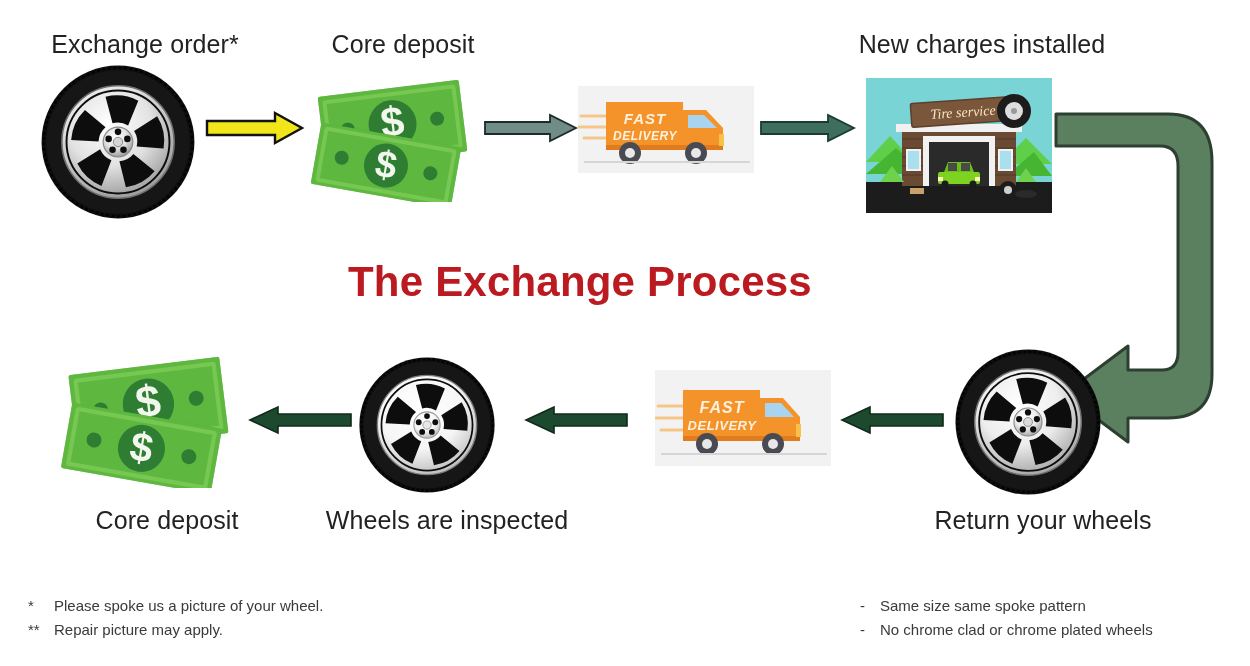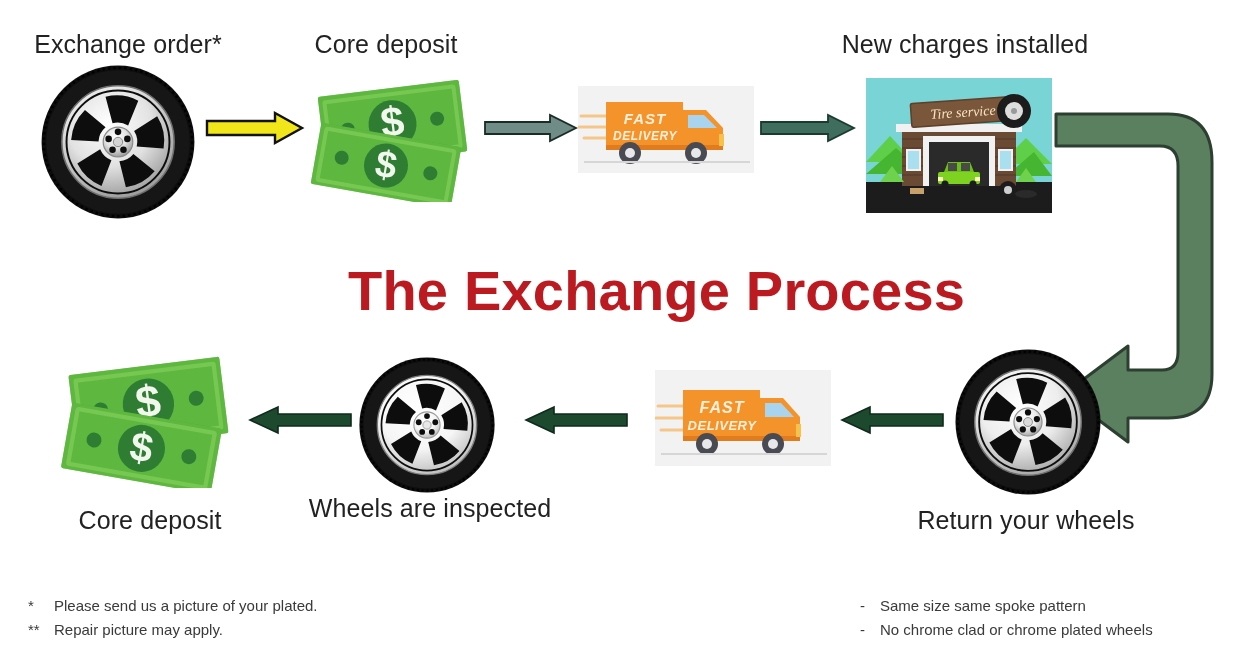--- a/index.html
+++ b/index.html
@@ -20,25 +20,26 @@
   }
   .abs { position: absolute; }
 
   .label {
     font-size: 25px;
     color: #222222;
     text-align: center;
     line-height: 1.28;
     letter-spacing: 0.1px;
     white-space: nowrap;
+    margin-left: 17px;
   }
   .label.wrap { white-space: normal; }
 
   #title {
-    font-size: 56px;
+    font-size: 42px;
     font-weight: bold;
     color: #bb1b20;
     letter-spacing: 0.2px;
     white-space: nowrap;
   }
 
   .foot-list {
     font-size: 15px;
     color: #3a3a3a;
     line-height: 1.62;
@@ -423,28 +424,28 @@
         <circle cx="32" cy="91" r="7" fill="#2e7d32"></circle>
         <circle cx="122" cy="91" r="7" fill="#2e7d32"></circle>
       </g>
     </svg>
   </div>
 
   <div class="abs label wrap" style="left:30px; top:504px; width:240px;">
     <div>Core deposit</div>
   </div>
 
-  <div class="abs label" style="left:290px; top:492px; width:280px;">Wheels are inspected</div>
+  <div class="abs label" style="left:290px; top:504px; width:280px;">Wheels are inspected</div>
 
   <div class="abs label" style="left:890px; top:504px; width:272px;">Return your wheels</div>
 
   <div class="abs foot-list" style="left:28px; top:594px; width:420px;">
     <div class="foot-row">
       <span class="foot-mark">*</span>
-      <span class="foot-text">Please send us a picture of your plated.</span>
+      <span class="foot-text">Please spoke us a picture of your wheel.</span>
     </div>
     <div class="foot-row">
       <span class="foot-mark">**</span>
       <span class="foot-text">Repair picture may apply.</span>
     </div>
   </div>
 
   <div class="abs foot-list" style="left:860px; top:594px; width:390px;">
     <div class="foot-row">
       <span class="foot-mark dash">-</span>

